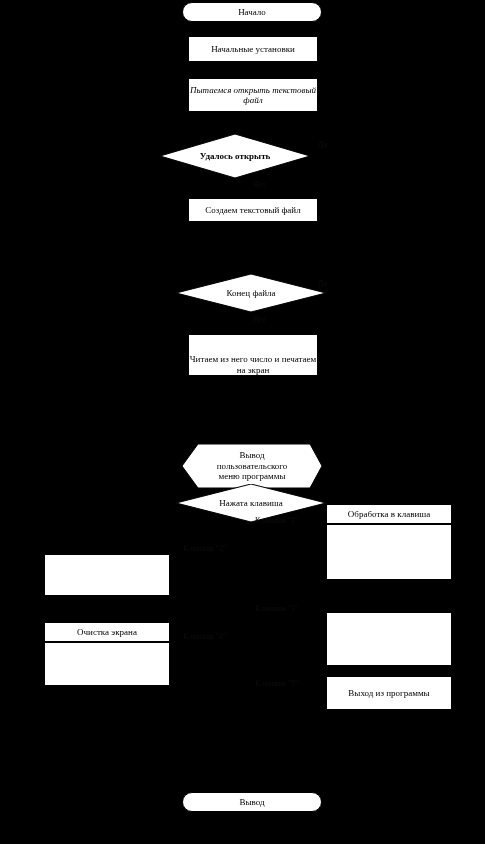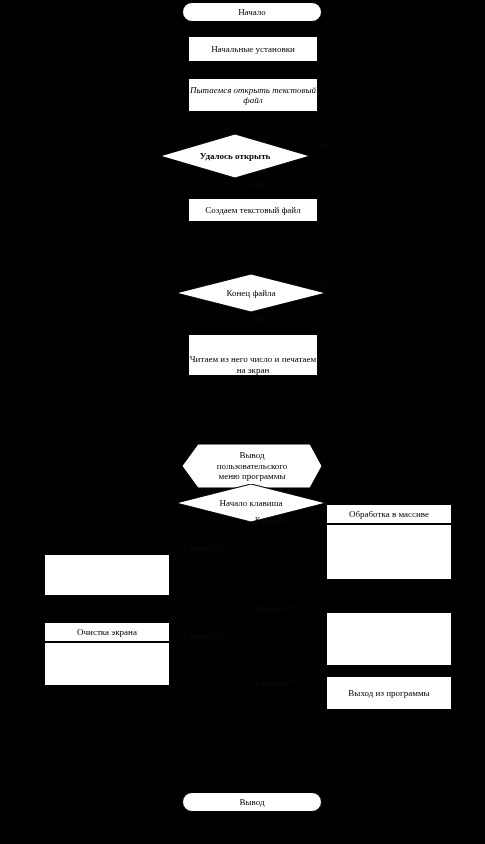--- a/index.html
+++ b/index.html
@@ -206,31 +206,31 @@
       <span>Вывод</span>
       <span>пользовательского</span>
       <span>меню программы</span>
     </div>
   </div>
 
   <div class="diamond-wrap" style="left:176px; top:484px; width:150px; height:38px;">
     <svg width="150" height="38" viewBox="0 0 150 38">
       <polygon points="75,0 150,19 75,38 0,19" fill="#ffffff" stroke="#000000" stroke-width="1"></polygon>
     </svg>
-    <div class="diamond-label">Начало клавиша</div>
+    <div class="diamond-label">Нажата клавиша</div>
   </div>
 
   <div class="edge-label" style="left:255px; top:516px;">Клавиша "1"</div>
   <div class="edge-label" style="left:183px; top:544px;">Клавиша "2"</div>
   <div class="edge-label" style="left:255px; top:604px;">Клавиша "3"</div>
   <div class="edge-label" style="left:183px; top:632px;">Клавиша "4"</div>
   <div class="edge-label" style="left:255px; top:679px;">Клавиша "5"</div>
 
   <div class="grp-head" style="left:326px; top:504px; width:126px; height:20px;">
-    <span>Обработка в массиве</span>
+    <span>Обработка в клавиша</span>
   </div>
   <div class="grp-box" style="left:326px; top:524px; width:126px; height:56px;"></div>
 
   <div class="grp-box" style="left:326px; top:612px; width:126px; height:54px;"></div>
 
   <div class="node proc" style="left:326px; top:676px; width:126px; height:34px;">
     <span>Выход из программы</span>
   </div>
 
   <div class="grp-box" style="left:44px; top:554px; width:126px; height:42px;"></div>

